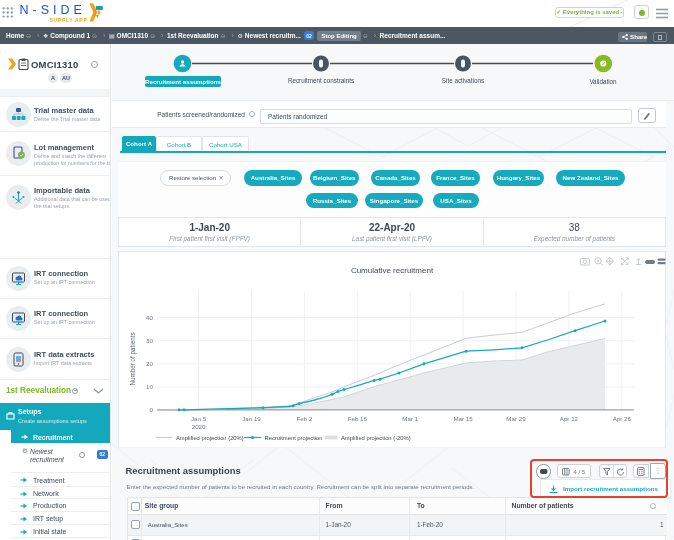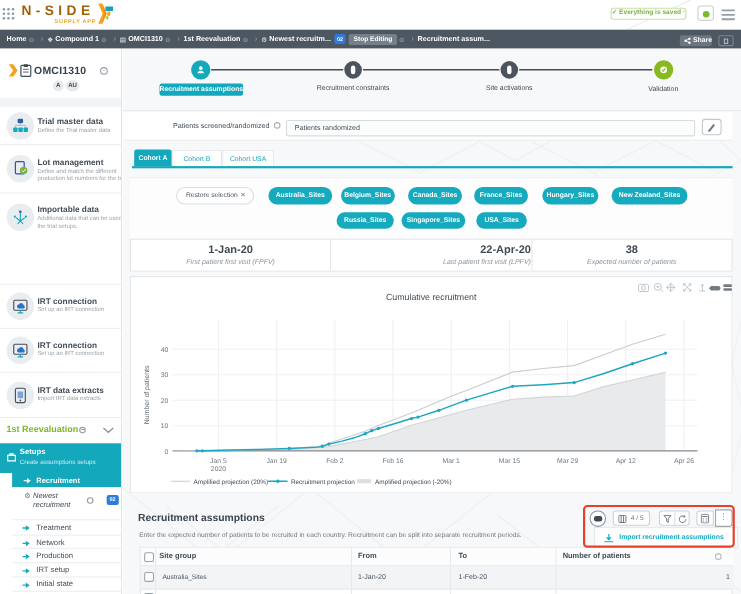--- a/index.html
+++ b/index.html
@@ -35,21 +35,21 @@
         <circle cx="11.8" cy="16.6" r="1.15"></circle>
     </g>
     <g>
       <path d="M89.3 3.2 L93 3.2 L97 12.3 L93 21.5 L89.3 21.5 L93.3 12.3 Z" fill="#f5a11d"></path>
       <path d="M93 3.2 L97 12.3 L93 21.5 L94.8 12.3 Z" fill="#ef9213"></path>
       <rect x="95.8" y="5.9" width="7" height="4.1" rx="0.5" fill="#1a9fb8"></rect>
       <rect x="97.6" y="10.5" width="2.6" height="3.9" fill="#f5a11d"></rect>
       <path d="M95.7 15.1 L98.9 15.1 L97.6 18.2 Z" fill="#8bbf2a"></path>
     </g>
   </svg>
-  <div class="ab" style="left:19.5px;top:3px;font-size:12.5px;font-weight:bold;letter-spacing:4px;color:#a16207">N-SIDE</div>
+  <div class="ab" style="left:19.5px;top:3px;font-size:12.5px;font-weight:normal;letter-spacing:4px;color:#1d4ed8">N-SIDE</div>
   <div class="ab" style="left:49.5px;top:16.8px;font-size:5px;font-weight:bold;letter-spacing:0.7px;color:#f5a11d">SUPPLY APP</div>
   <div class="ab" style="left:555px;top:6.5px;width:69px;height:11px;border:1px solid #c9e0a4;border-radius:3px;background:#fff;color:#7cb342;font-size:6px;font-weight:bold;line-height:9px;text-align:center;white-space:nowrap">✓ Everything is saved ·</div>
   <div class="ab" style="left:634px;top:5px;width:15px;height:14px;border:1px solid #ccd1d5;border-radius:3px;background:#fff">
       <span class="ab" style="left:4px;top:4px;width:6px;height:6px;border-radius:50%;background:#7cb829"></span>
     </div>
   <svg class="ab" style="left:655px;top:8px" width="14" height="11">
       <g stroke="#959ea7" stroke-width="1.6">
         <line x1="1" y1="1.5" x2="13" y2="1.5"></line>
         <line x1="1" y1="5.5" x2="13" y2="5.5"></line>
         <line x1="1" y1="9.5" x2="13" y2="9.5"></line>
@@ -316,26 +316,26 @@
   <div class="pill" style="left:444px;top:126px;width:69px;height:15.5px;line-height:15.5px">New Zealand_Sites</div>
   <div class="pill" style="left:194px;top:148.5px;width:52px;height:15.5px;line-height:15.5px">Russia_Sites</div>
   <div class="pill" style="left:253px;top:148.5px;width:58px;height:15.5px;line-height:15.5px">Singapore_Sites</div>
   <div class="pill" style="left:321px;top:148.5px;width:46px;height:15.5px;line-height:15.5px">USA_Sites</div>
 
   <div class="ab" style="left:6px;top:172.5px;width:548px;height:30px;background:#fff;border:1px solid #e4e7ea;display:flex">
     <div style="flex:1;border-right:1px solid #e4e7ea;text-align:center;padding-top:4px">
         <div style="font-size:10px;font-weight:bold;color:#3e4954">1-Jan-20</div>
         <div style="font-size:6.4px;font-style:italic;color:#8d96a0;margin-top:2px">First patient first visit (FPFV)</div>
       </div>
-    <div style="flex:1;border-right:1px solid #e4e7ea;text-align:right;padding-top:4px">
+    <div style="flex:1;border-right:1px solid #e4e7ea;text-align:center;padding-top:4px">
         <div style="font-size:10px;font-weight:bold;color:#3e4954">22-Apr-20</div>
         <div style="font-size:6.4px;font-style:italic;color:#8d96a0;margin-top:2px">Last patient first visit (LPFV)</div>
       </div>
     <div style="flex:1;text-align:center;padding-top:4px">
-        <div style="font-size:10px;font-weight:bold;color:#3e4954">38</div>
+        <div style="font-size:10px;font-weight:normal;color:#3e4954">38</div>
         <div style="font-size:6.4px;font-style:italic;color:#8d96a0;margin-top:2px">Expected number of patients</div>
       </div>
   </div>
 
   <div class="ab" style="left:6px;top:206.5px;width:550px;height:197.5px" id="chartcard">
   <svg width="548" height="197.5" font-family="Liberation Sans, sans-serif">
     <rect x="0.5" y="0.5" width="547" height="196.5" fill="#fff" stroke="#e4e7ea"></rect>
     <text x="274" y="21.5" font-size="8" fill="#3f4a55" text-anchor="middle">Cumulative recruitment</text>
 
     <g stroke="#c0c5c9" fill="none" stroke-width="0.9">

